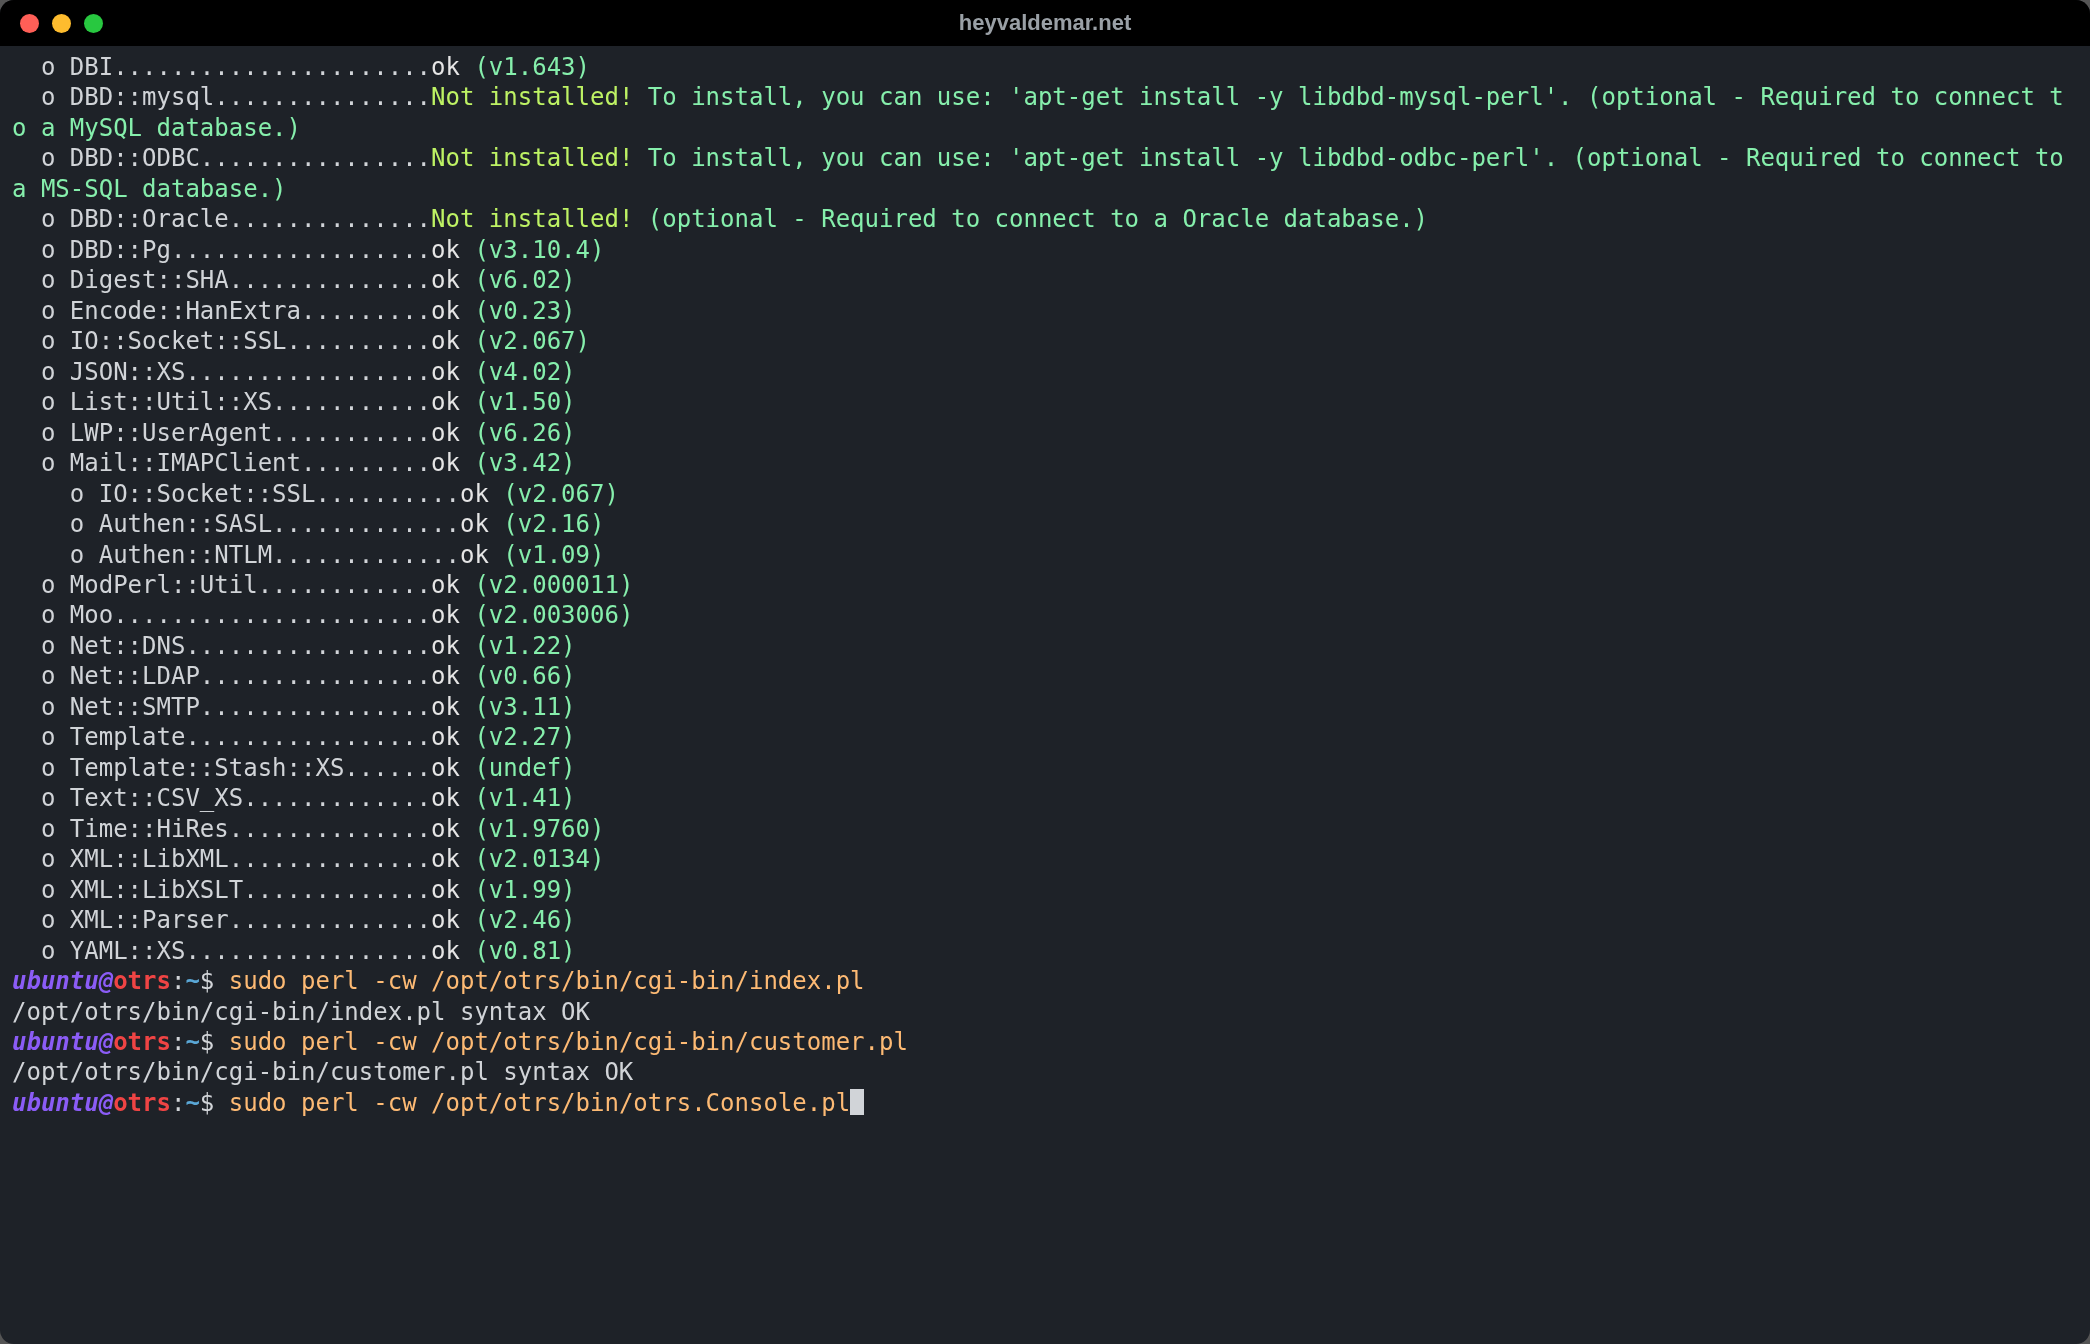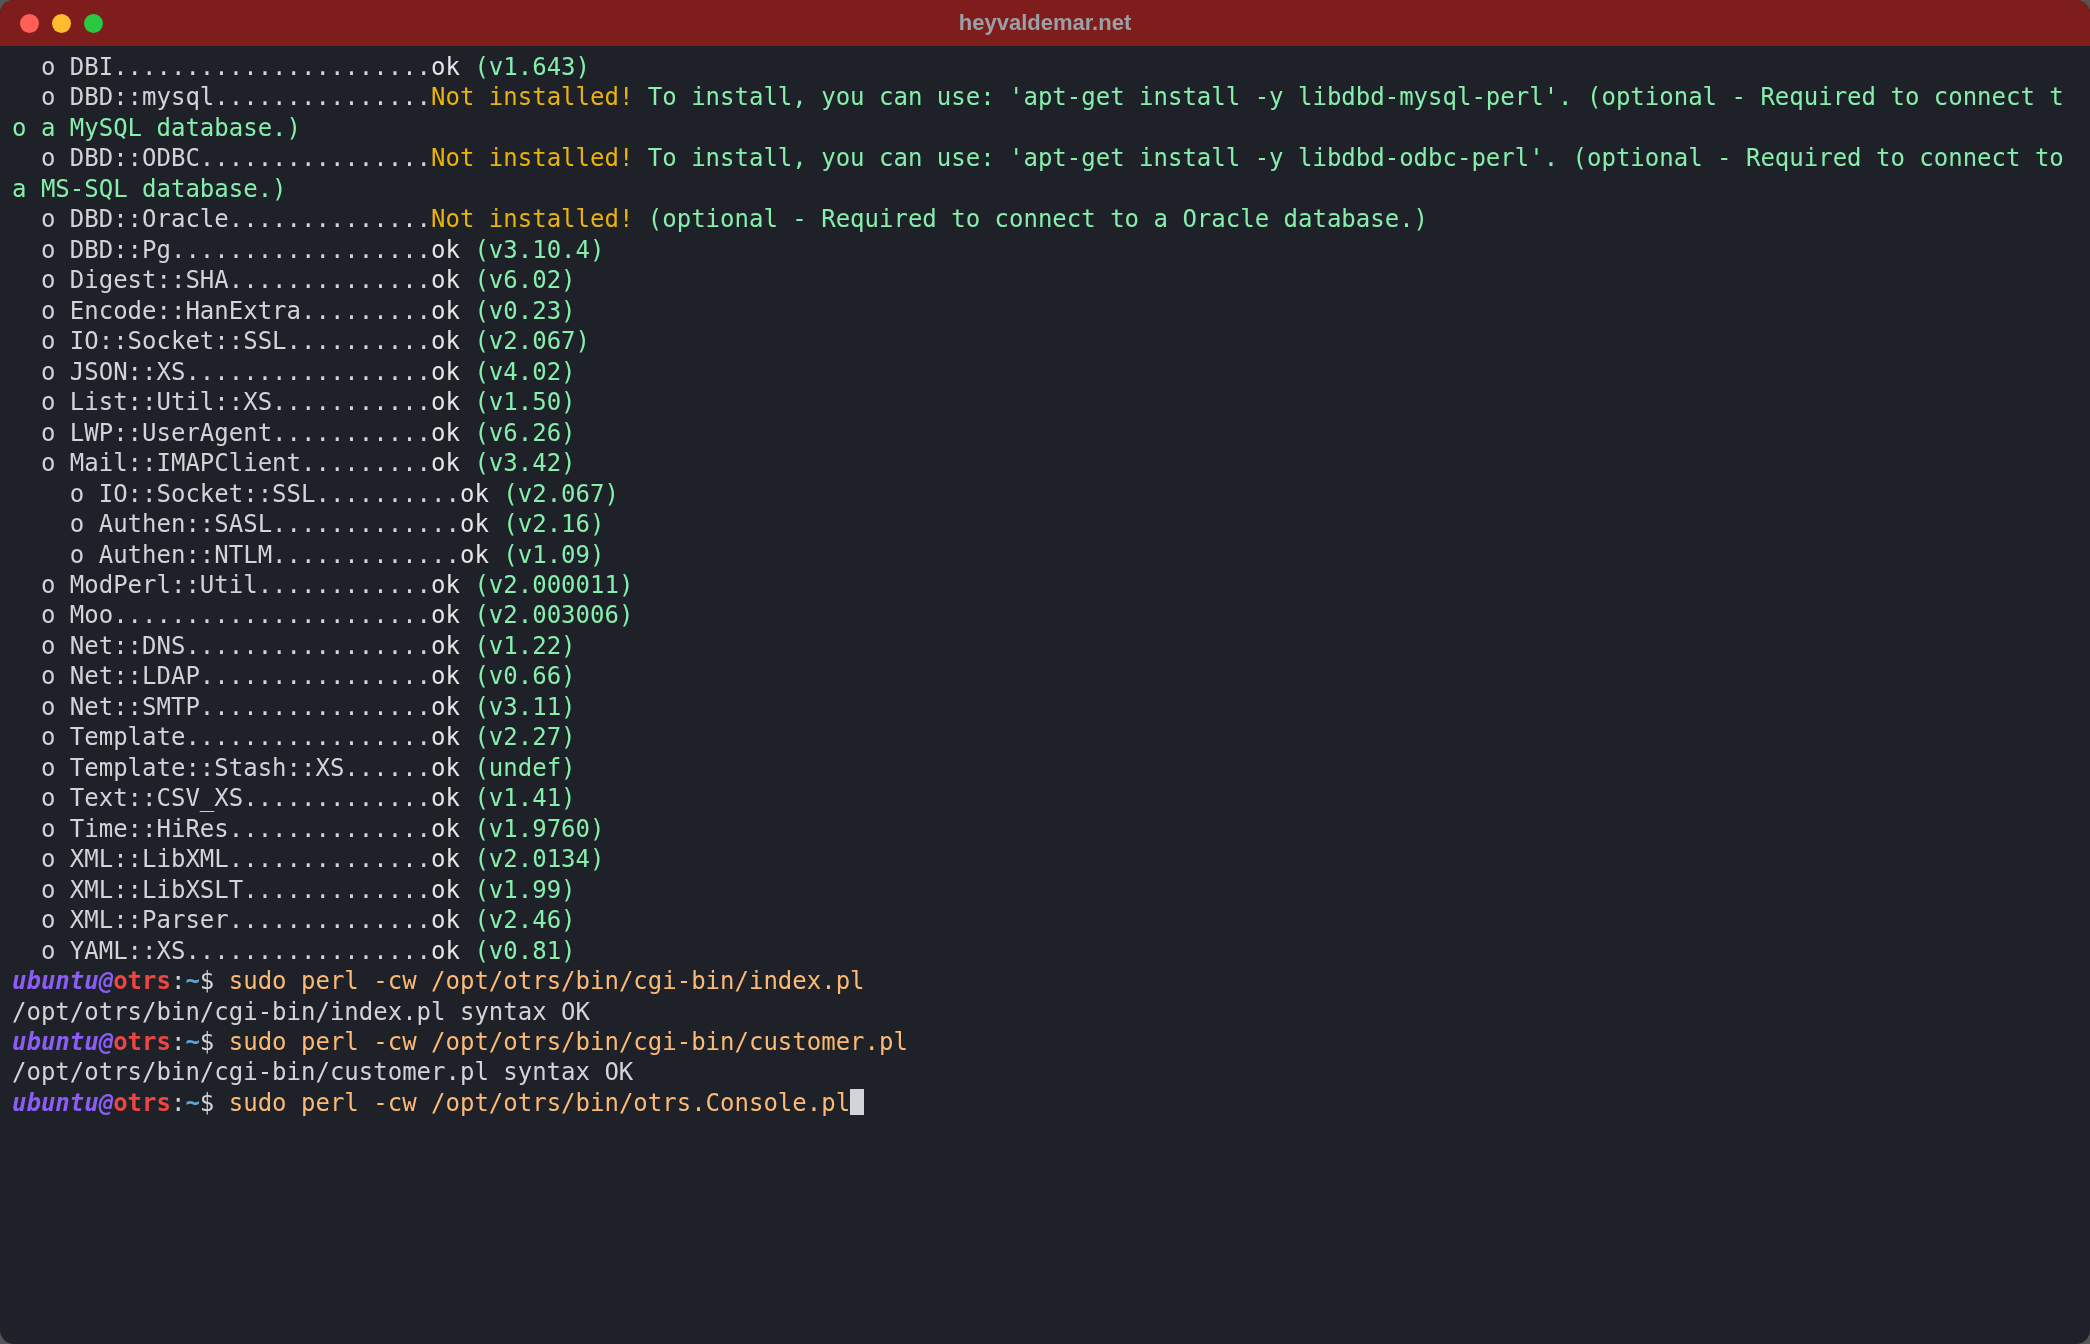--- a/index.html
+++ b/index.html
@@ -14,21 +14,21 @@
     font-family: "SF Mono", "Menlo", "Consolas", "DejaVu Sans Mono", monospace;
     font-size: 24px;
     line-height: 1.27;
     color: #d1d4d8;
   }
   .titlebar {
     height: 46px;
     display: flex;
     align-items: center;
     position: relative;
-    background: #7f1d1d;
+    background: #000000;
   }
   .traffic-lights {
     display: flex;
     gap: 13px;
     padding-left: 20px;
   }
   .tl { width: 19px; height: 19px; border-radius: 50%; }
   .tl-close { background: #ff5f57; }
   .tl-min   { background: #febc2e; }
   .tl-max   { background: #28c840; }
@@ -42,21 +42,21 @@
     color: #9aa0a6;
     pointer-events: none;
   }
   .terminal {
     padding: 6px 12px 12px 12px;
     white-space: pre;
     letter-spacing: 0;
   }
   .row { white-space: pre-wrap; word-break: break-all; }
   .ok    { color: #e5e5e5; }
-  .bad   { color: #eab308; }
+  .bad   { color: #bef264; }
   .gray  { color: #86efac; }
   .user  { color: #8b5cf6; font-weight: 600; font-style: italic; }
   .host  { color: #ef4444; font-weight: 600; }
   .colon { color: #d1d4d8; }
   .path  { color: #5aa7d6; font-weight: 600; }
   .dollar{ color: #d1d4d8; }
   .cmd   { color: #fdba74; }
   .cursor {
     display: inline-block;
     width: 14px;

